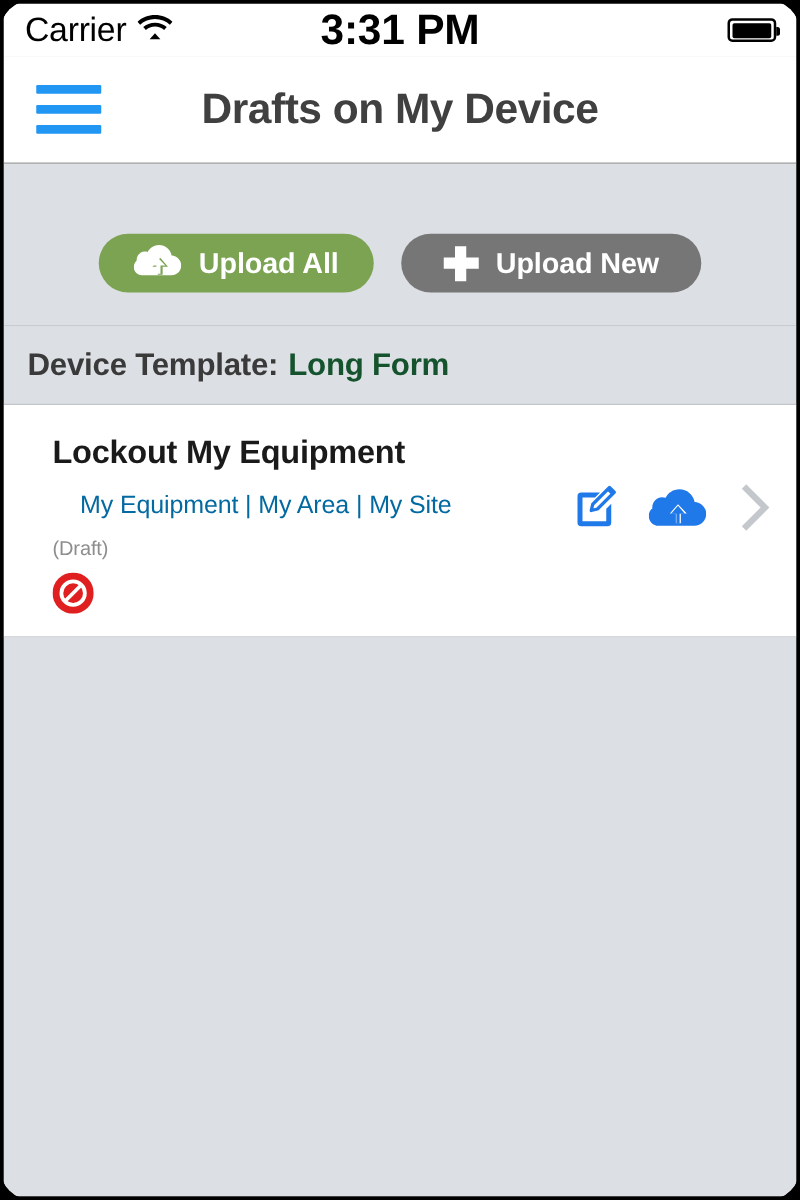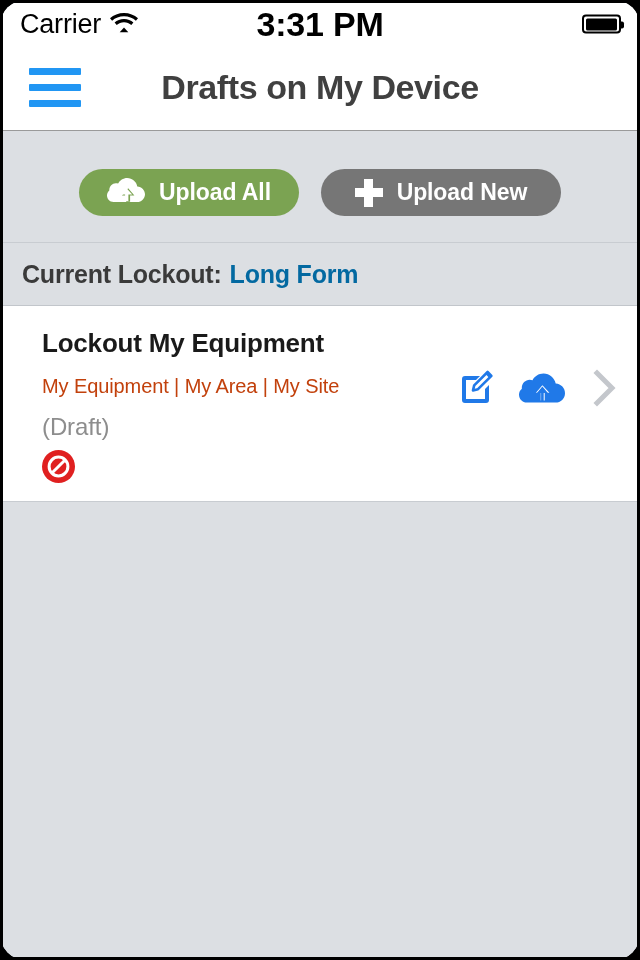--- a/index.html
+++ b/index.html
@@ -134,21 +134,21 @@
     text-align: center;
     font-size: 34px;
     font-weight: bold;
     color: #404040;
     letter-spacing: -0.4px;
   }
 
   
   #toolbar-area {
     background: #dcdfe3;
-    padding-top: 38px;
+    padding-top: 56px;
     padding-bottom: 26px;
     border-bottom: 1px solid #c8ccd1;
   }
   #action-buttons {
     display: flex;
     justify-content: center;
     gap: 22px;
   }
   .pill-btn {
     display: inline-flex;
@@ -188,21 +188,21 @@
     background: #dcdfe3;
     padding: 0 0 0 19px;
     height: 62px;
     display: flex;
     align-items: center;
     font-size: 25px;
     font-weight: bold;
     letter-spacing: -0.2px;
   }
   #template-label { color: #3a3a3a; }
-  #template-value { color: #0369a1; margin-left: 8px; cursor: pointer; text-align: center; }
+  #template-value { color: #14532d; margin-left: 8px; cursor: pointer; text-align: center; }
 
   
   #list {
     background: #dcdfe3;
     border-top: 1px solid #c2c6cb;
   }
   .list-row {
     position: relative;
     background: #ffffff;
     border-bottom: 1px solid #c8ccd1;
@@ -212,27 +212,27 @@
   }
   .row-title {
     font-size: 26px;
     font-weight: bold;
     color: #1a1a1a;
     margin-left: 39px;
     letter-spacing: -0.2px;
   }
   .row-sub {
     font-size: 20px;
-    color: #c2410c;
-    margin-left: 39px;
+    color: #0369a1;
+    margin-left: 61px;
     margin-top: 16px;
     letter-spacing: -0.1px;
   }
   .row-status {
-    font-size: 24px;
+    font-size: 16px;
     color: #8d8d8d;
     margin-left: 39px;
     margin-top: 15px;
     letter-spacing: -0.1px;
   }
   .row-badge {
     margin-left: 39px;
     margin-top: 9px;
     width: 33px;
     height: 33px;
@@ -311,21 +311,21 @@
           </button>
 
           <button class="pill-btn" id="create-new-button">
             <span class="plus-icon"></span>
             <span>Upload New</span>
           </button>
         </div>
       </div>
 
       <div id="template-row">
-        <span id="template-label">Current Lockout:</span>
+        <span id="template-label">Device Template:</span>
         <span id="template-value">Long Form</span>
       </div>
 
       <div id="list">
         <div class="list-row">
           <div class="row-title">Lockout My Equipment</div>
           <div class="row-sub">My Equipment | My Area | My Site</div>
           <div class="row-status">(Draft)</div>
           <div class="row-badge">
             <svg width="33" height="33" viewBox="0 0 33 33">

